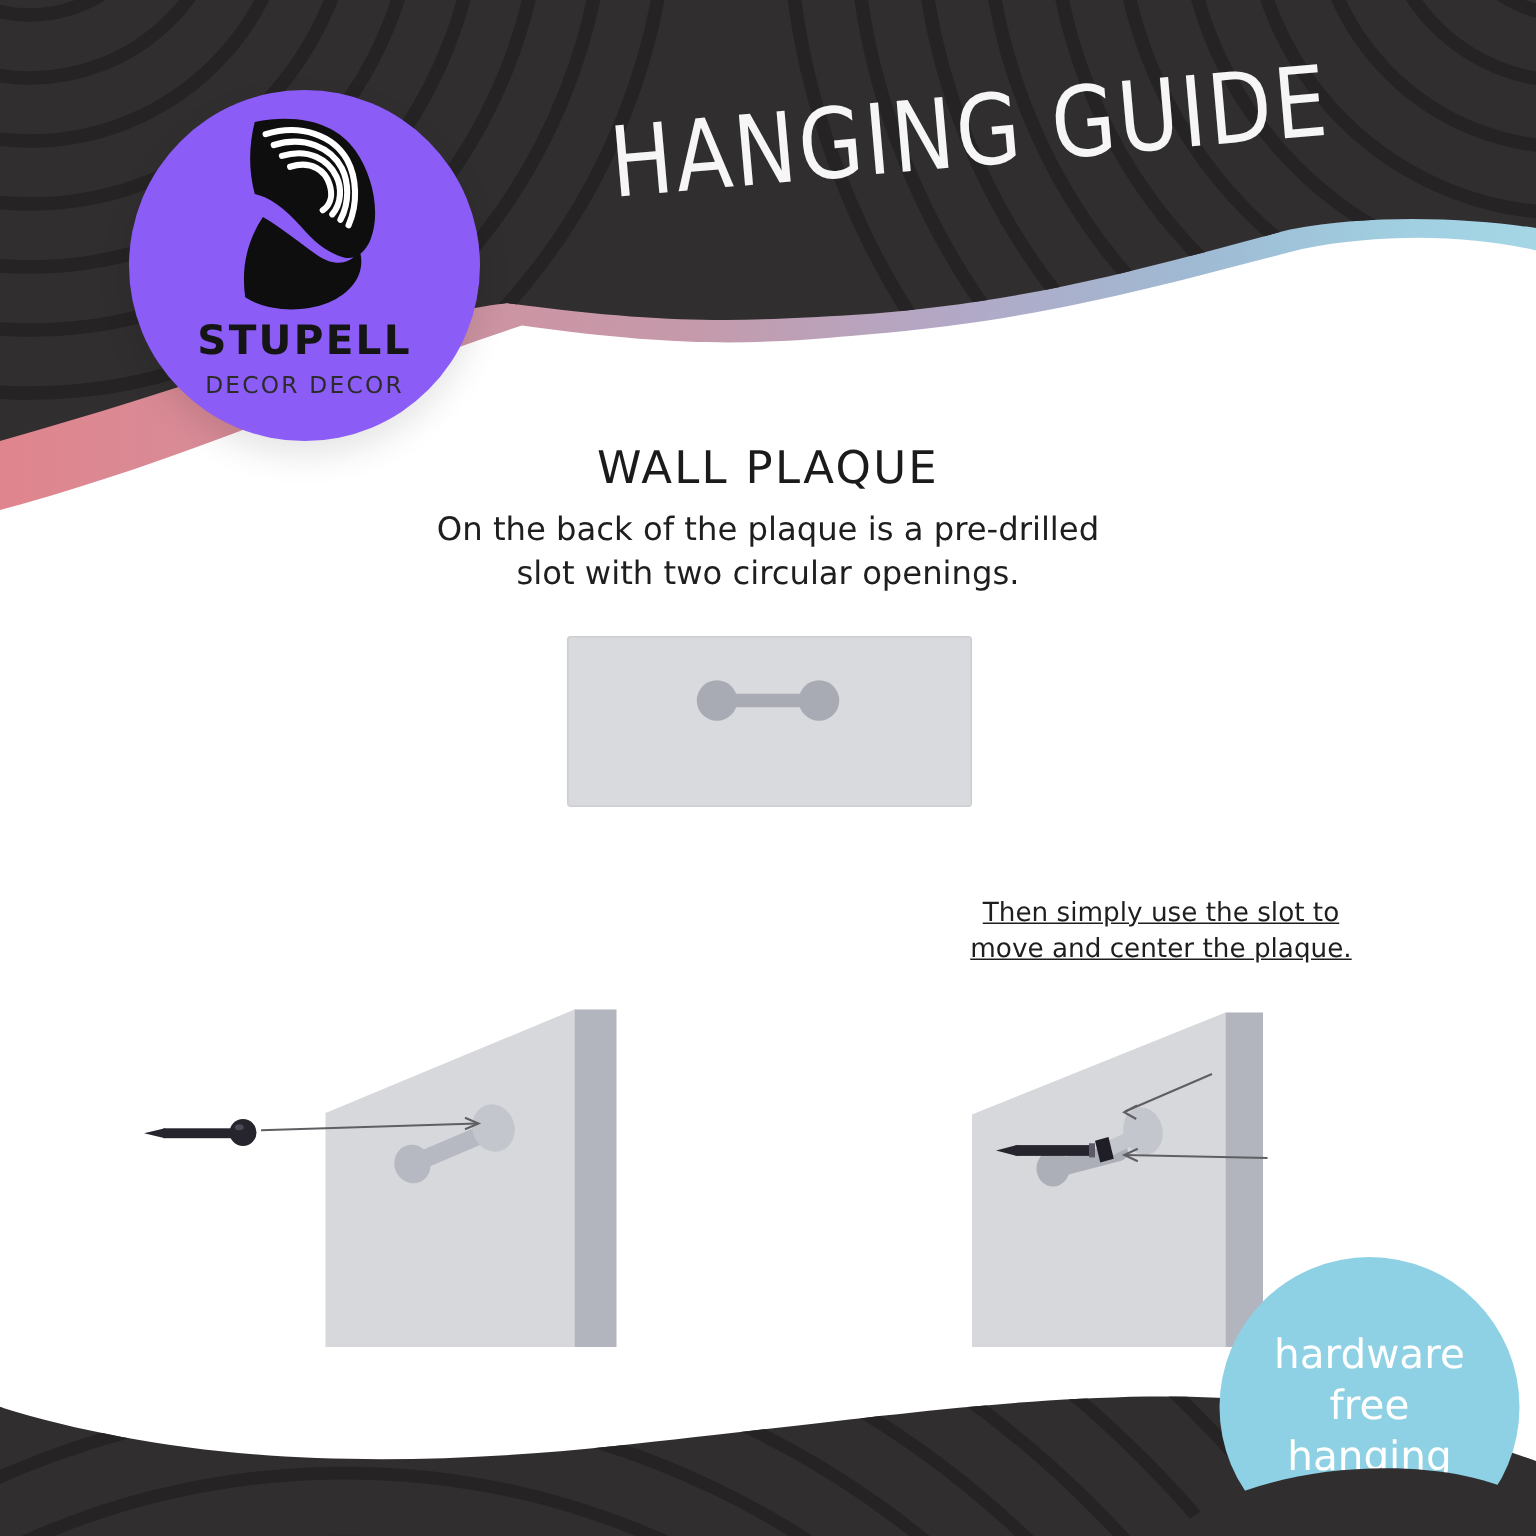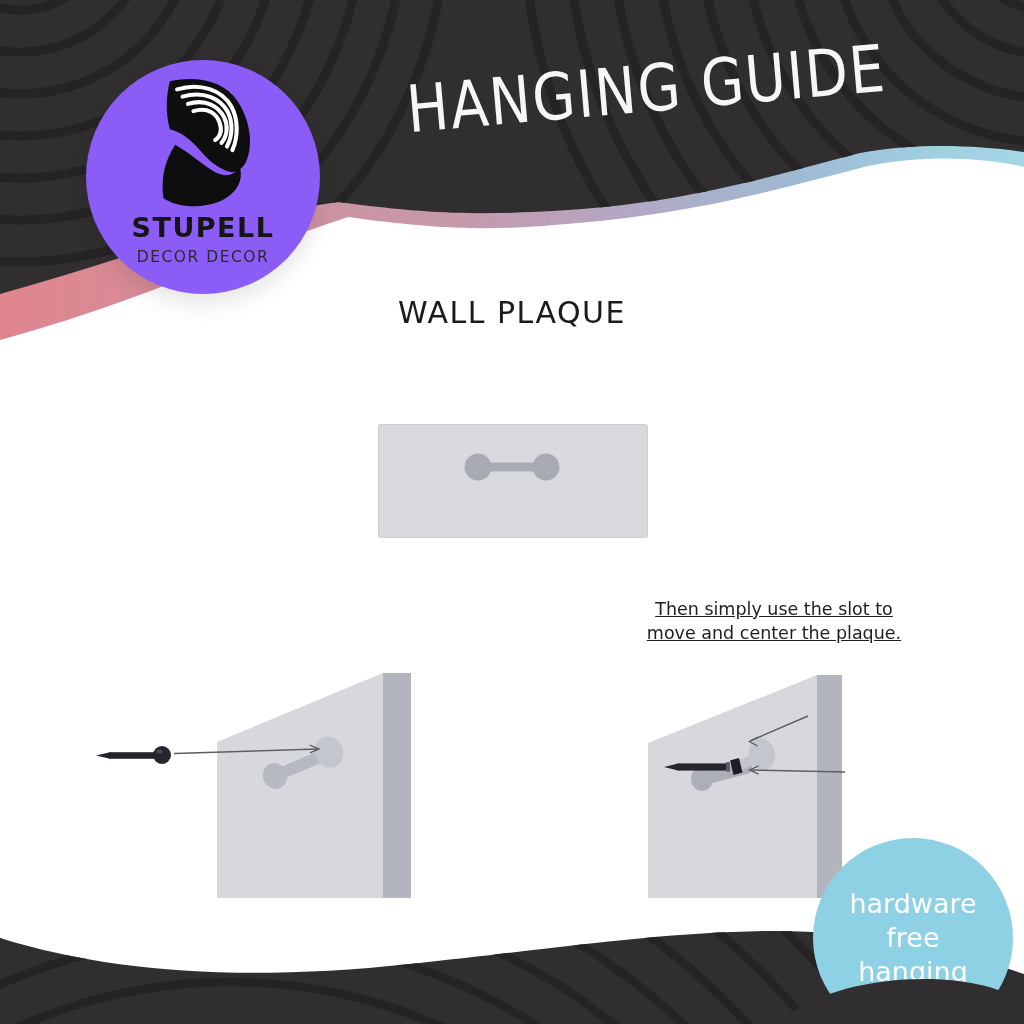--- a/index.html
+++ b/index.html
@@ -116,20 +116,22 @@
         <path d="M38,29 C61,22 80,31 88,46 C93,56 94,71 87,84"></path>
         <path d="M44,37 C64,31 78,40 84,52 C88,60 88,72 81,80"></path>
         <path d="M50,45 C66,40 76,48 79,58 C81,64 81,72 74,77"></path>
       </g>
     </svg>
     <div class="brand-name">STUPELL</div>
     <div class="brand-tagline">DECOR DECOR</div>
   </div>
 
   <div class="abs section-title">WALL PLAQUE</div>
+  <div class="abs intro-text pre">On the back of the plaque is a pre-drilled
+slot with two circular openings.</div>
 
   <svg class="abs plaque-illus" viewBox="0 0 270 114">
     <rect x="0.5" y="0.5" width="269" height="113" rx="2" fill="#d9dadd" stroke="#cdced1" stroke-width="1"></rect>
     <g fill="#a9abb4" stroke="none">
       <line x1="100" y1="43" x2="168" y2="43" stroke="#a9abb4" stroke-width="9"></line>
       <circle cx="100" cy="43" r="13.5"></circle>
       <circle cx="168" cy="43" r="13.5"></circle>
     </g>
   </svg>
 

